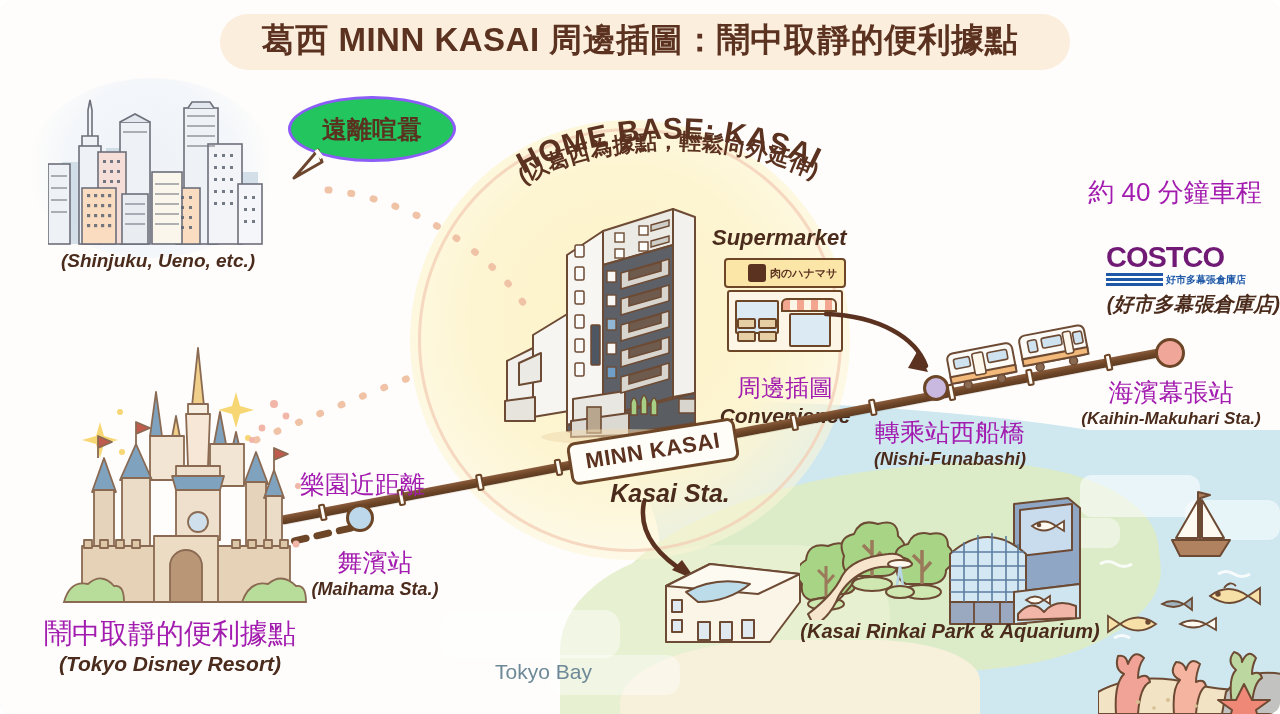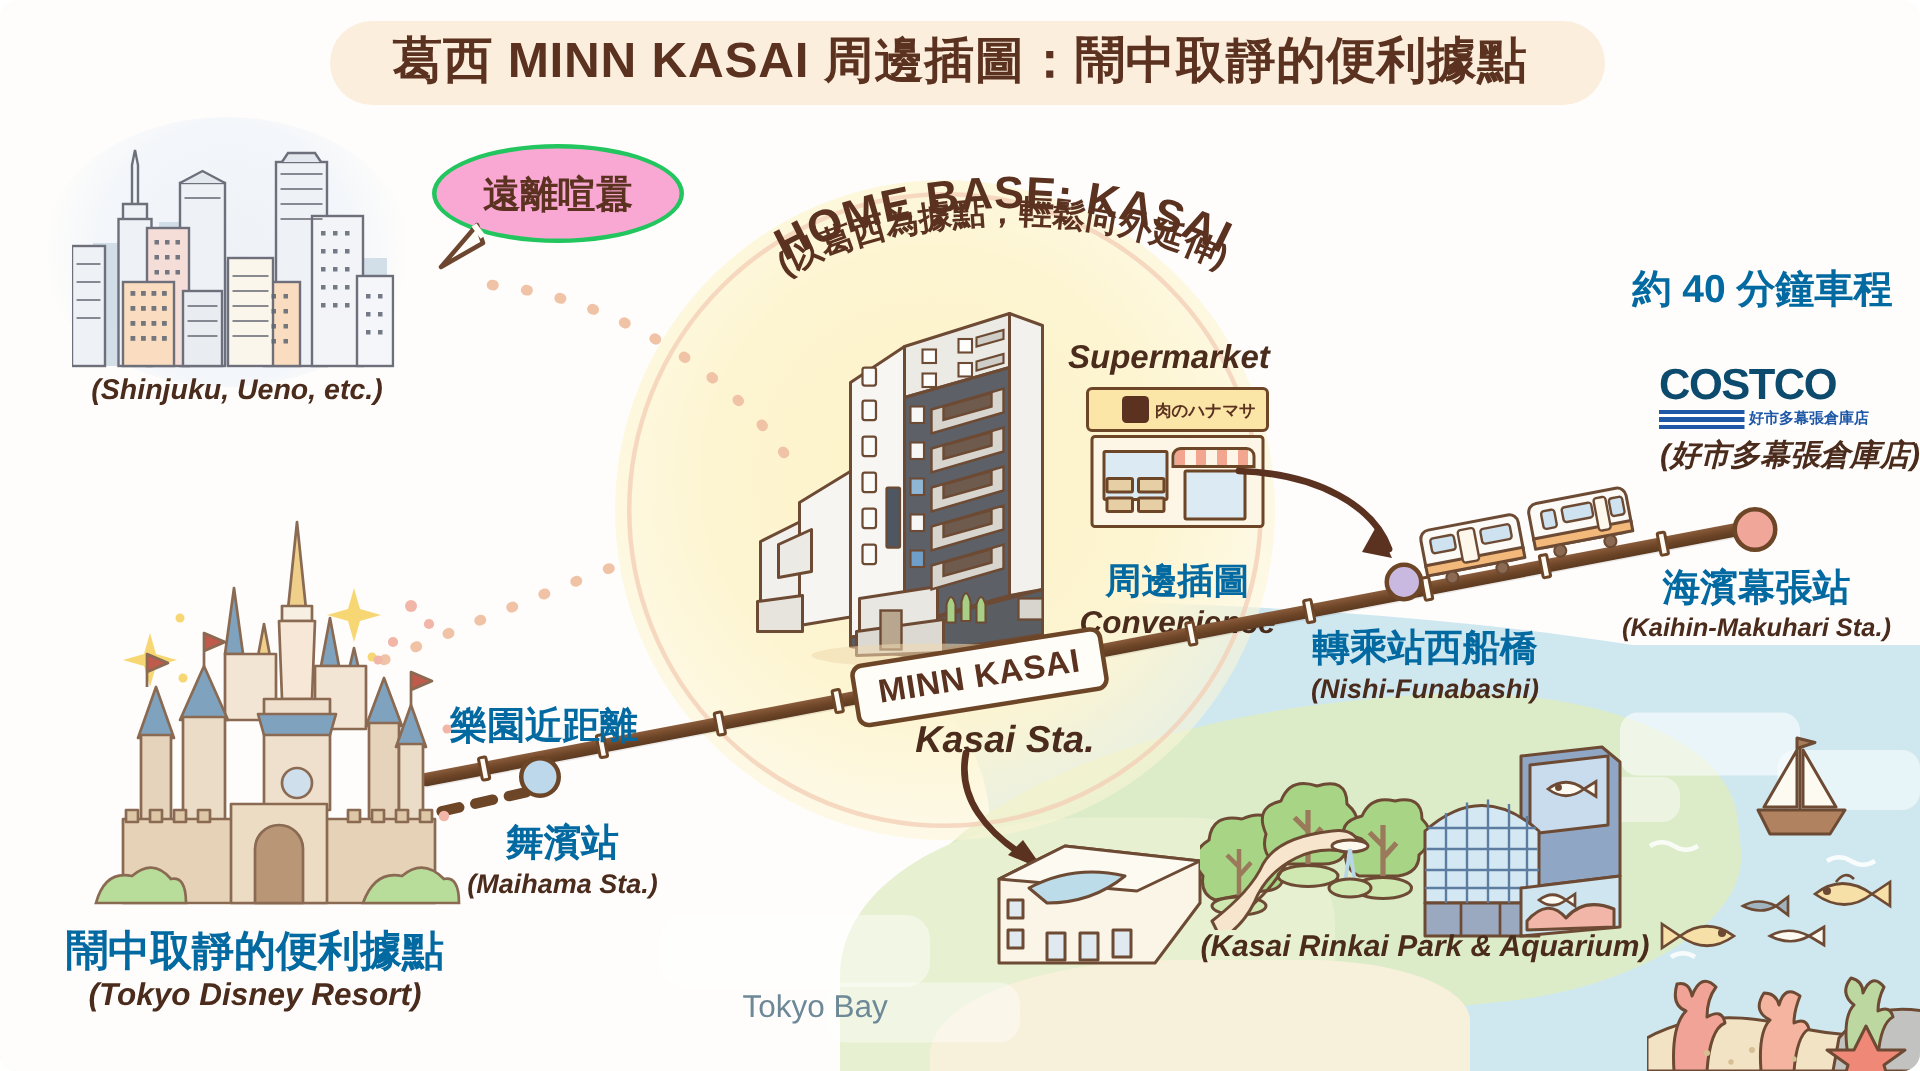--- a/index.html
+++ b/index.html
@@ -95,36 +95,36 @@
     text-align: center;
     font-size: 33px;
     font-weight: bold;
     color: #5b3120;
     letter-spacing: .5px;
     white-space: nowrap;
   }
 
   
   .lbl-cn {
-    font-size: 25px; font-weight: bold; color: #0369a1;
+    font-size: 25px; font-weight: normal; color: #a21caf;
     white-space: nowrap; line-height: 1.15;
   }
   .lbl-en {
     font-size: 18px; font-weight: bold; color: #4a2b1c;
     white-space: nowrap; line-height: 1.2; font-style: italic;
   }
   .center { text-align: center; }
 
   
   .bubble {
     position: absolute; left: 288px; top: 96px;
     width: 168px; height: 66px;
-    border: 3px solid #22c55e;
+    border: 3px solid #8b5cf6;
     border-radius: 50%;
-    background: #f9a8d4;
+    background: #22c55e;
     display: flex; align-items: center; justify-content: center;
   }
   .bubble span { font-size: 25px; font-weight: bold; color: #5b3120; }
 
   
   .arc-wrap { position: absolute; left: 470px; top: 92px; width: 400px; height: 120px; }
 
   
   .rail {
     position: absolute;
@@ -197,21 +197,21 @@
     border: 2px solid #6d4527; border-radius: 6px 6px 0 0;
   }
   .shop-door {
     position: absolute; right: 10px; top: 21px; width: 42px; height: 34px;
     background: #dceaf4; border: 2px solid #6d4527; border-radius: 2px;
   }
 
   
   .costco { position: absolute; left: 1106px; top: 243px; width: 140px; }
   .costco-word {
-    font-size: 29px; font-weight: bold; color: #0c4a6e;
+    font-size: 29px; font-weight: bold; color: #701a75;
     letter-spacing: -1px; line-height: 1; font-style: normal;
     font-family: "Liberation Sans", sans-serif;
   }
   .costco-stripes {
     margin-top: 1px; height: 13px; width: 140px; position: relative;
     background: repeating-linear-gradient(to bottom,#1f58a6 0 3px,#ffffff 3px 5px);
   }
   .costco-sub {
     position: absolute; right: 0; top: 0; height: 13px;
     font-size: 10px; font-weight: bold; color: #1f58a6;

